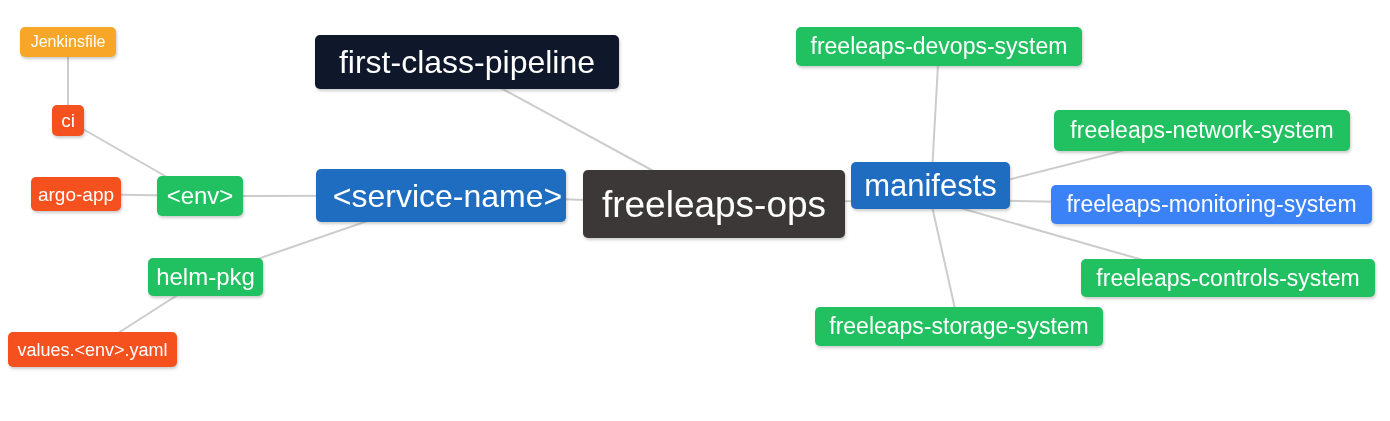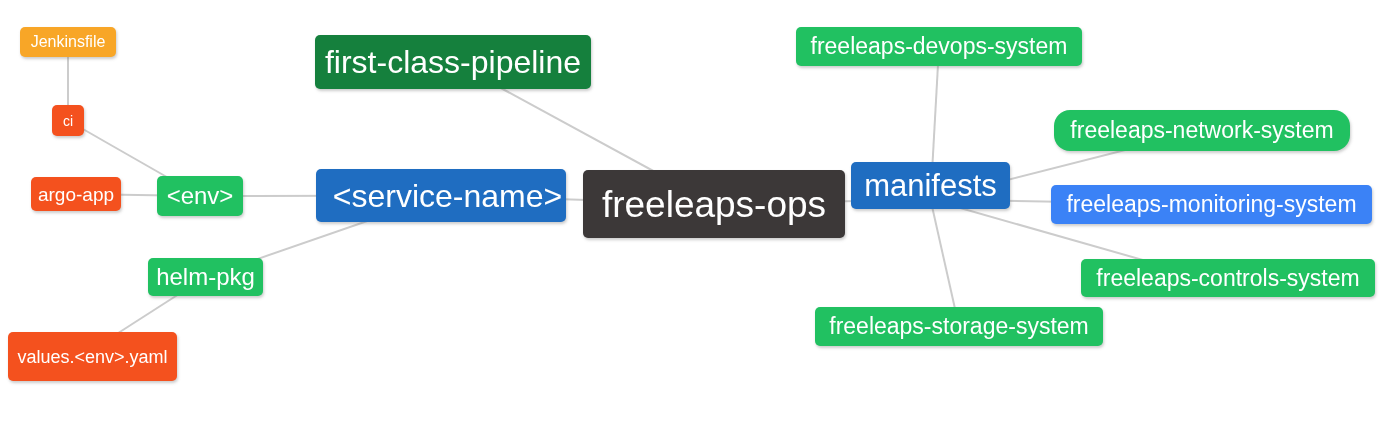--- a/index.html
+++ b/index.html
@@ -59,28 +59,28 @@
       <line x1="441" y1="195.5" x2="714" y2="204" stroke="#cccccc" stroke-width="2"></line>
       <line x1="714" y1="204" x2="930.5" y2="199.5" stroke="#cccccc" stroke-width="2"></line>
       <line x1="930.5" y1="199.5" x2="939" y2="46.5" stroke="#cccccc" stroke-width="2"></line>
       <line x1="930.5" y1="199.5" x2="1202" y2="130.5" stroke="#cccccc" stroke-width="2"></line>
       <line x1="930.5" y1="199.5" x2="1211.5" y2="204.5" stroke="#cccccc" stroke-width="2"></line>
       <line x1="930.5" y1="199.5" x2="1206" y2="278" stroke="#cccccc" stroke-width="2"></line>
       <line x1="930.5" y1="199.5" x2="959" y2="326.5" stroke="#cccccc" stroke-width="2"></line>
     </svg>
   <div class="nodes">
       <div class="node" style="left: 20px; top: 27px; width: 96px; height: 30px; font-size: 16px; background: rgb(248, 166, 39); color: rgb(255, 255, 255);">Jenkinsfile</div>
-      <div class="node" style="left: 52px; top: 105px; width: 32px; height: 31px; font-size: 14px; background: rgb(244, 81, 30); color: rgb(255, 255, 255);">ci</div>
+      <div class="node" style="left: 52px; top: 105px; width: 32px; height: 31px; font-size: 19px; background: rgb(244, 81, 30); color: rgb(255, 255, 255);">ci</div>
       <div class="node" style="left: 31px; top: 177px; width: 90px; height: 34px; font-size: 19px; background: rgb(244, 81, 30); color: rgb(255, 255, 255);">argo-app</div>
       <div class="node" style="left: 157px; top: 176px; width: 86px; height: 40px; font-size: 24px; background: rgb(33, 193, 97); color: rgb(255, 255, 255);">&lt;env&gt;</div>
       <div class="node" style="left: 148px; top: 258px; width: 115px; height: 38px; font-size: 24px; background: rgb(33, 193, 97); color: rgb(255, 255, 255);">helm-pkg</div>
-      <div class="node" style="left: 8px; top: 332px; width: 169px; height: 49px; font-size: 18px; background: rgb(244, 81, 30); color: rgb(255, 255, 255);">values.&lt;env&gt;.yaml</div>
-      <div class="node" style="left: 315px; top: 35px; width: 276px; height: 54px; font-size: 32px; background: #15803d; color: rgb(255, 255, 255);">first-class-pipeline</div>
+      <div class="node" style="left: 8px; top: 332px; width: 169px; height: 35px; font-size: 18px; background: rgb(244, 81, 30); color: rgb(255, 255, 255);">values.&lt;env&gt;.yaml</div>
+      <div class="node" style="left: 315px; top: 35px; width: 304px; height: 54px; font-size: 32px; background: #0f172a; color: rgb(255, 255, 255);">first-class-pipeline</div>
       <div class="node" style="left: 316px; top: 169px; width: 250px; height: 53px; font-size: 32px; background: rgb(31, 109, 193); color: rgb(255, 255, 255); padding-left: 13px;">&lt;service-name&gt;</div>
       <div class="node" style="left: 583px; top: 170px; width: 262px; height: 68px; font-size: 37px; background: rgb(60, 56, 56); color: rgb(255, 255, 255);">freeleaps-ops</div>
       <div class="node" style="left: 851px; top: 162px; width: 159px; height: 47px; font-size: 31px; background: rgb(31, 109, 193); color: rgb(255, 255, 255);">manifests</div>
       <div class="node" style="left: 796px; top: 27px; width: 286px; height: 39px; font-size: 23px; background: rgb(33, 193, 97); color: rgb(255, 255, 255);">freeleaps-devops-system</div>
-      <div class="node" style="left: 1054px; top: 110px; width: 296px; height: 41px; font-size: 23px; background: rgb(33, 193, 97); color: rgb(255, 255, 255); border-radius: 16px;">freeleaps-network-system</div>
+      <div class="node" style="left: 1054px; top: 110px; width: 296px; height: 41px; font-size: 23px; background: rgb(33, 193, 97); color: rgb(255, 255, 255);">freeleaps-network-system</div>
       <div class="node" style="left: 1051px; top: 185px; width: 321px; height: 39px; font-size: 23px; background: #3b82f6; color: rgb(255, 255, 255);">freeleaps-monitoring-system</div>
       <div class="node" style="left: 1059px; top: 259px; width: 294px; height: 38px; font-size: 23px; background: rgb(33, 193, 97); color: rgb(255, 255, 255); margin-left: 22px;">freeleaps-controls-system</div>
       <div class="node" style="left: 815px; top: 307px; width: 288px; height: 39px; font-size: 23px; background: rgb(33, 193, 97); color: rgb(255, 255, 255);">freeleaps-storage-system</div>
     </div>
 </div>
 
 </body></html>

